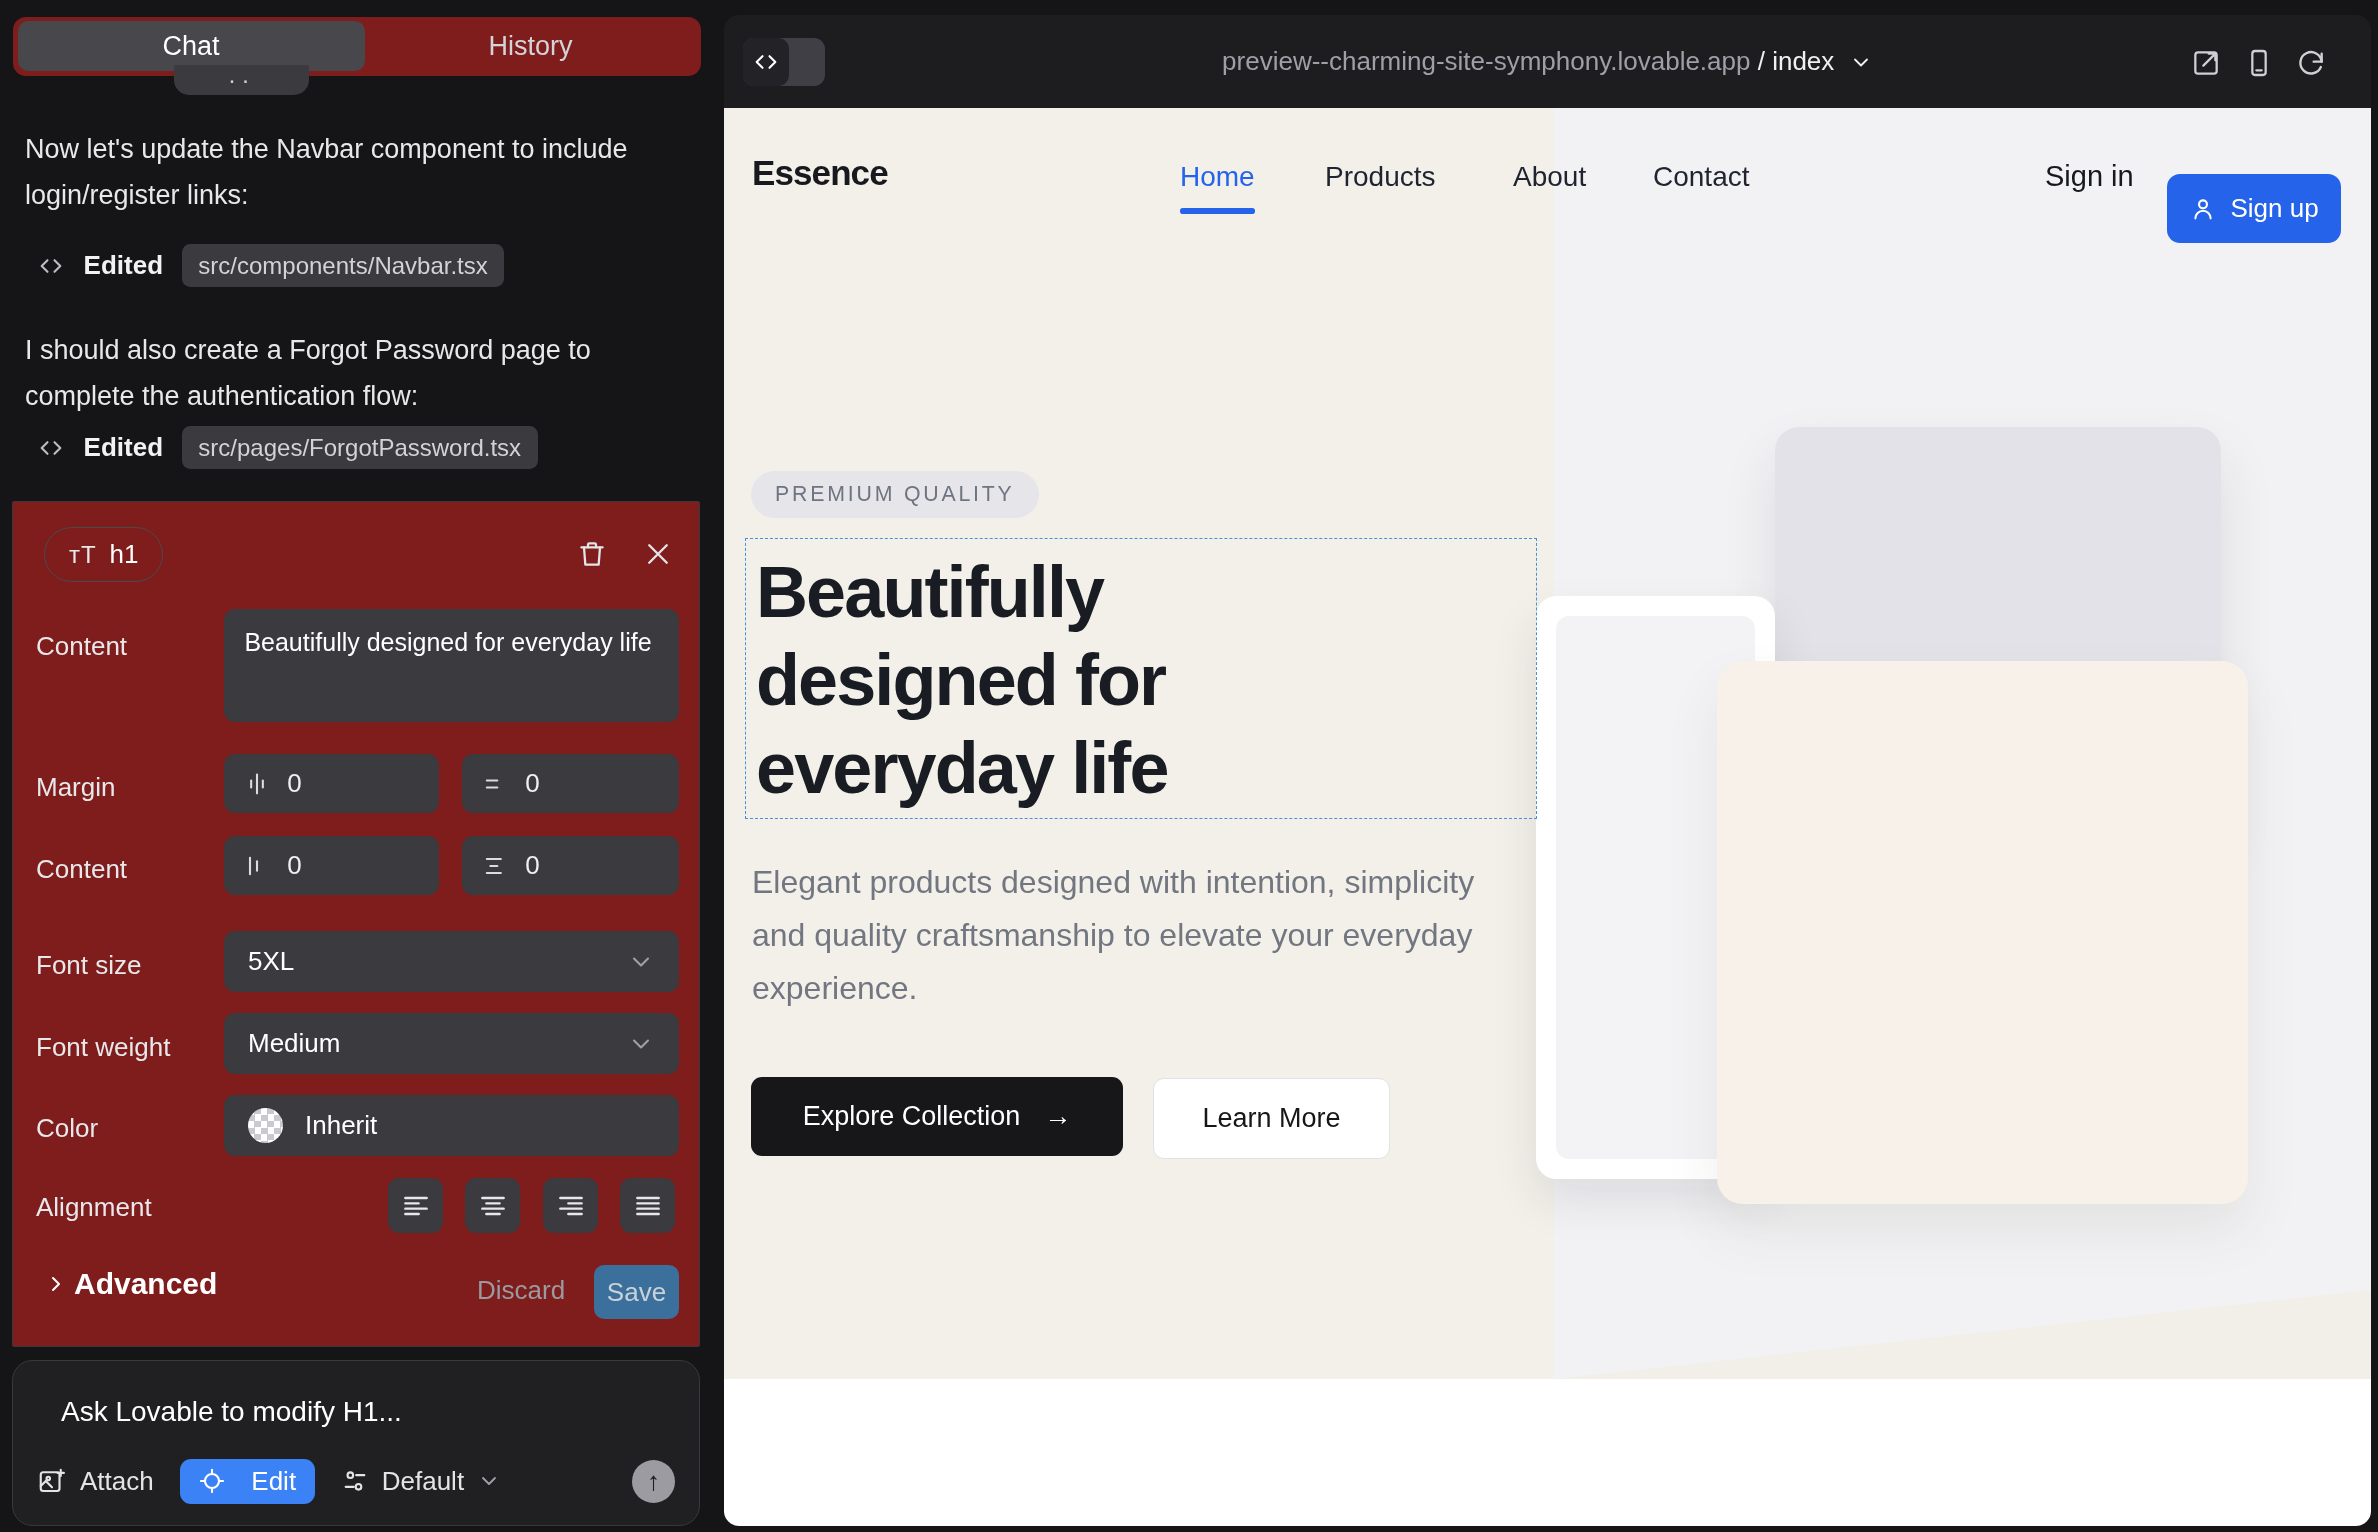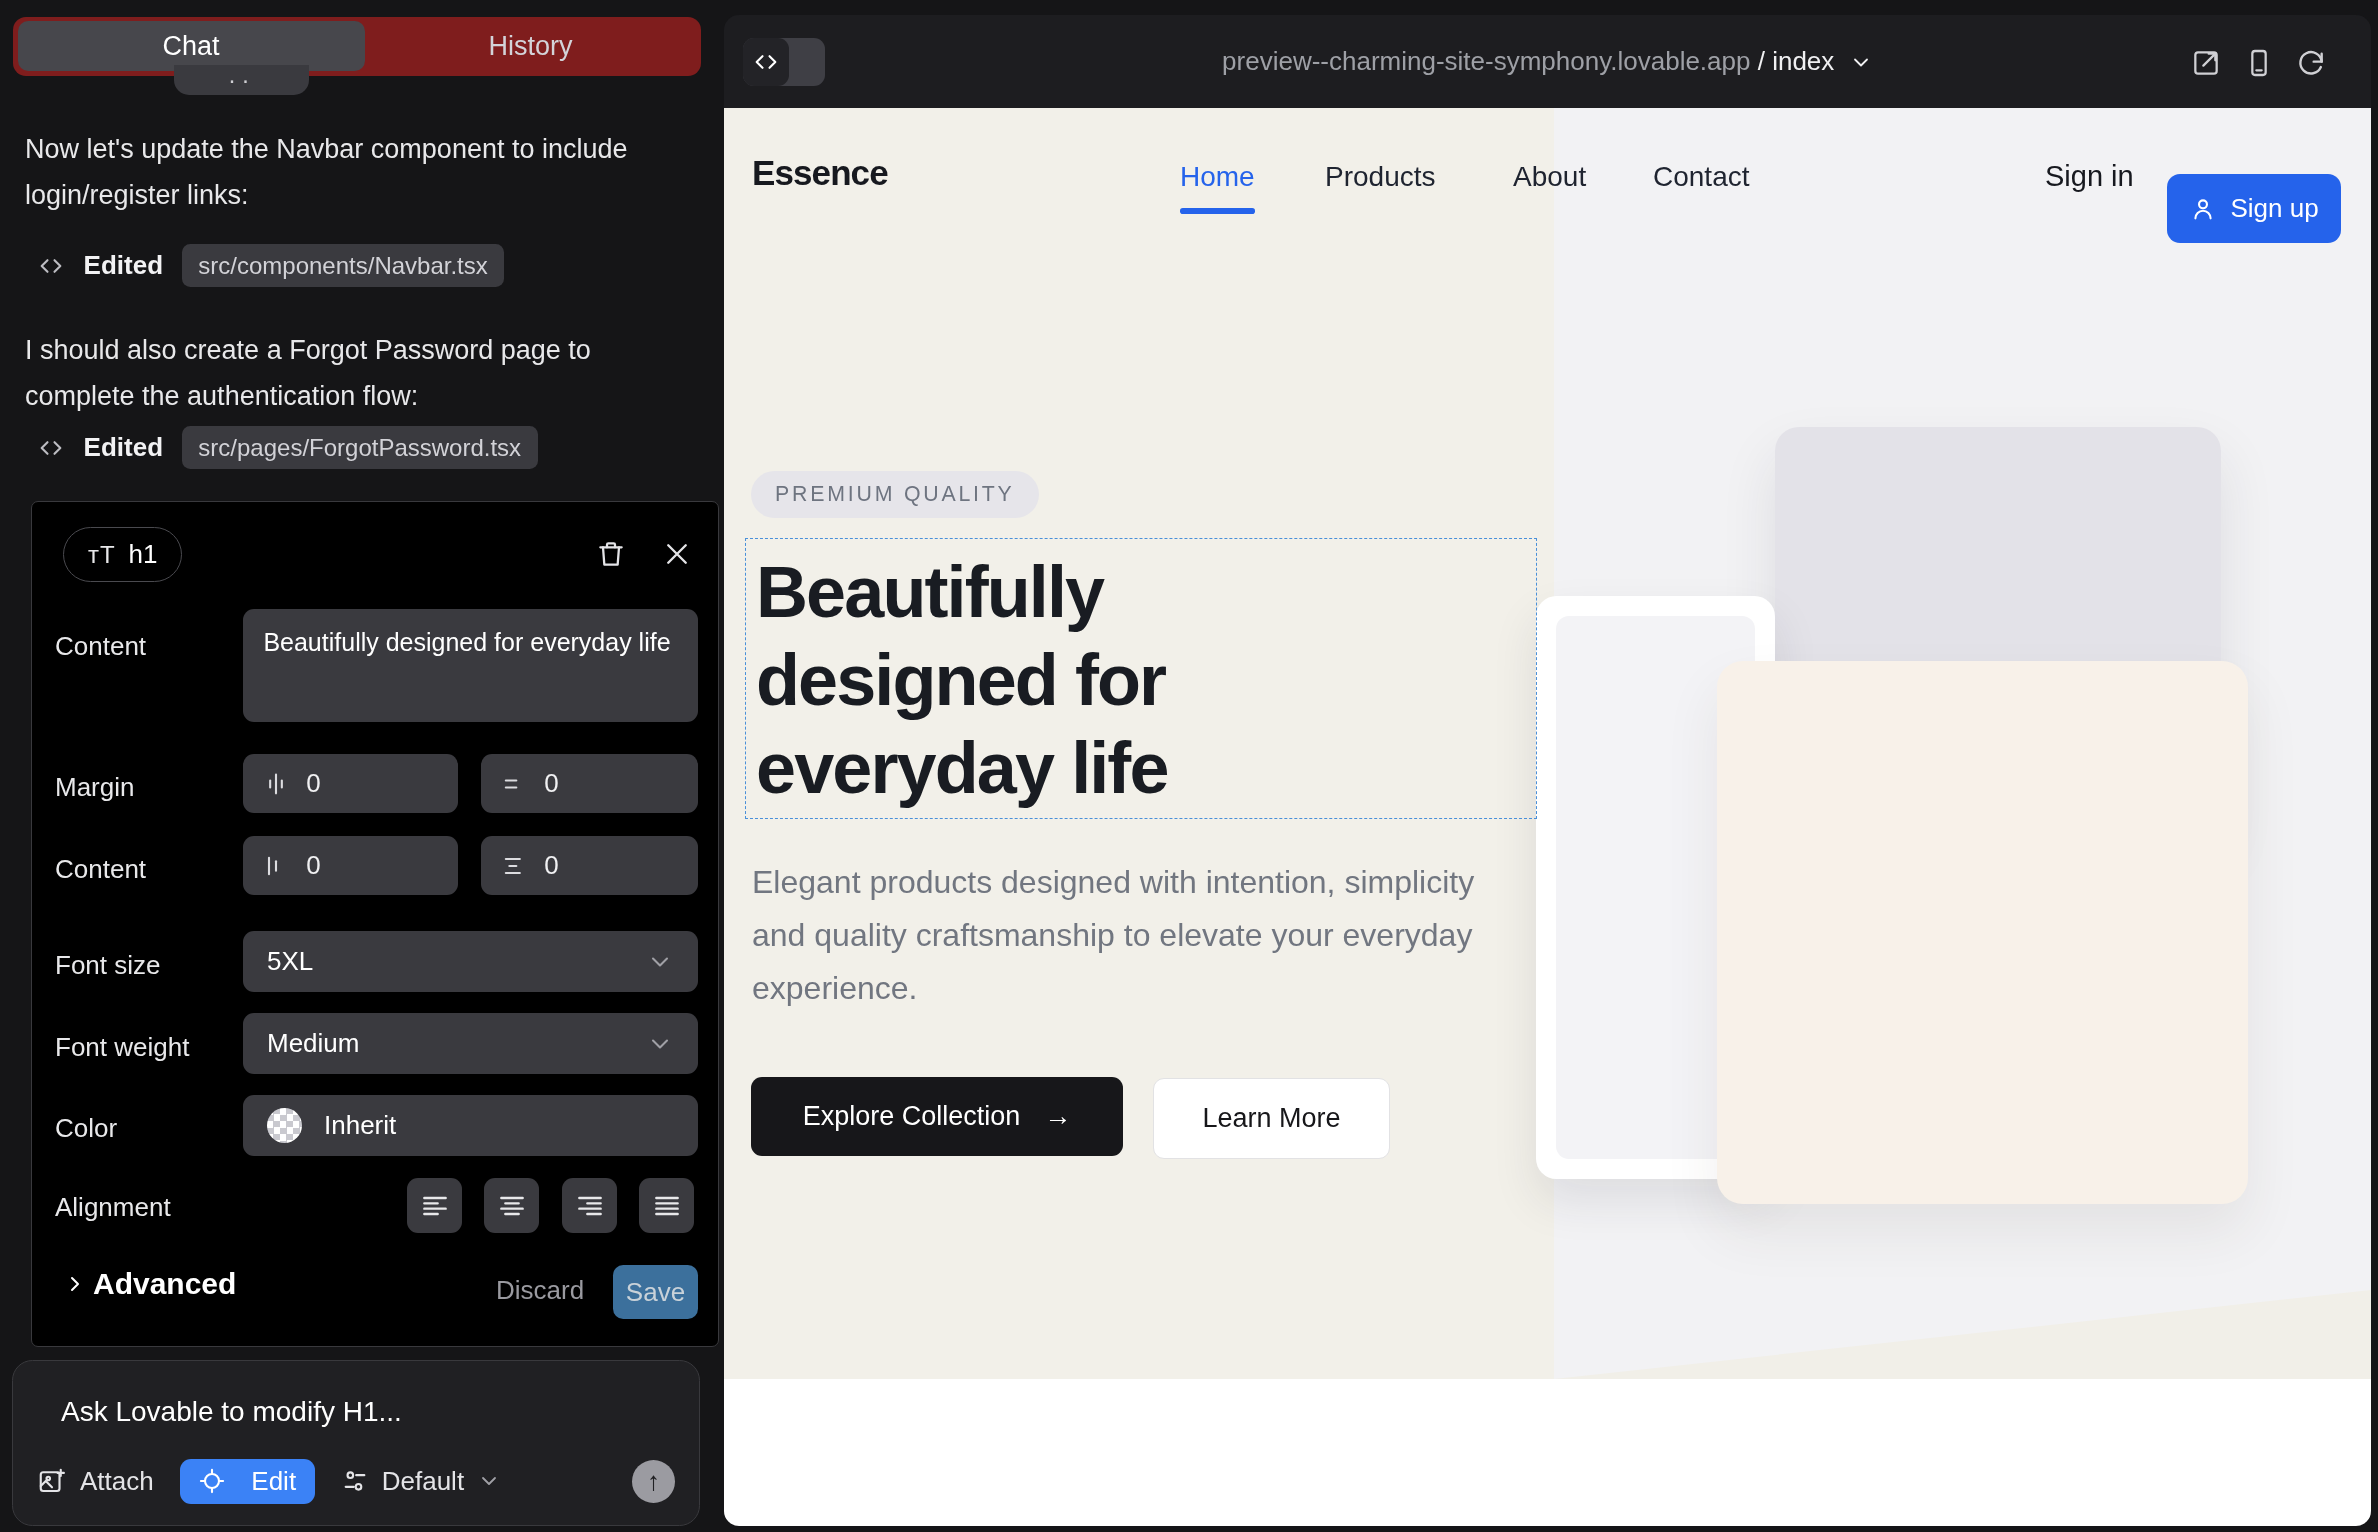--- a/index.html
+++ b/index.html
@@ -40,21 +40,21 @@
   .code-glyph { color:#bcbcc2; display:flex; align-items:center; }
   .edited-word { font-size:26px; font-weight:bold; color:#f2f2f4; }
   .file-chip {
     background:#3a3a3f; color:#d2d2d7; font-size:24px;
     padding:7.4px 16.7px; border-radius:8.3px; white-space:nowrap;
   }
 
   
   .editor {
     left:12px; top:501px; width:688px; height:846px;
-    background:#000000; border:0.9px solid #39393d; border-radius:7px;margin-left:19px;
+    background:#7f1d1d; border:0.9px solid #39393d; border-radius:2px;
   }
   .tag-pill {
     position:absolute; left:31px; top:25px; height:55px;
     border:0.9px solid #4a4a4f; border-radius:927px;
     display:flex; align-items:center; gap:13px; padding:0 24px;
     color:#ffffff; font-size:26px;
   }
   .type-icon { font-size:24px; color:#e8e8ea; letter-spacing:0.9px; }
   .icon-btn {
     position:absolute; width:43px; height:43px; top:30px;

